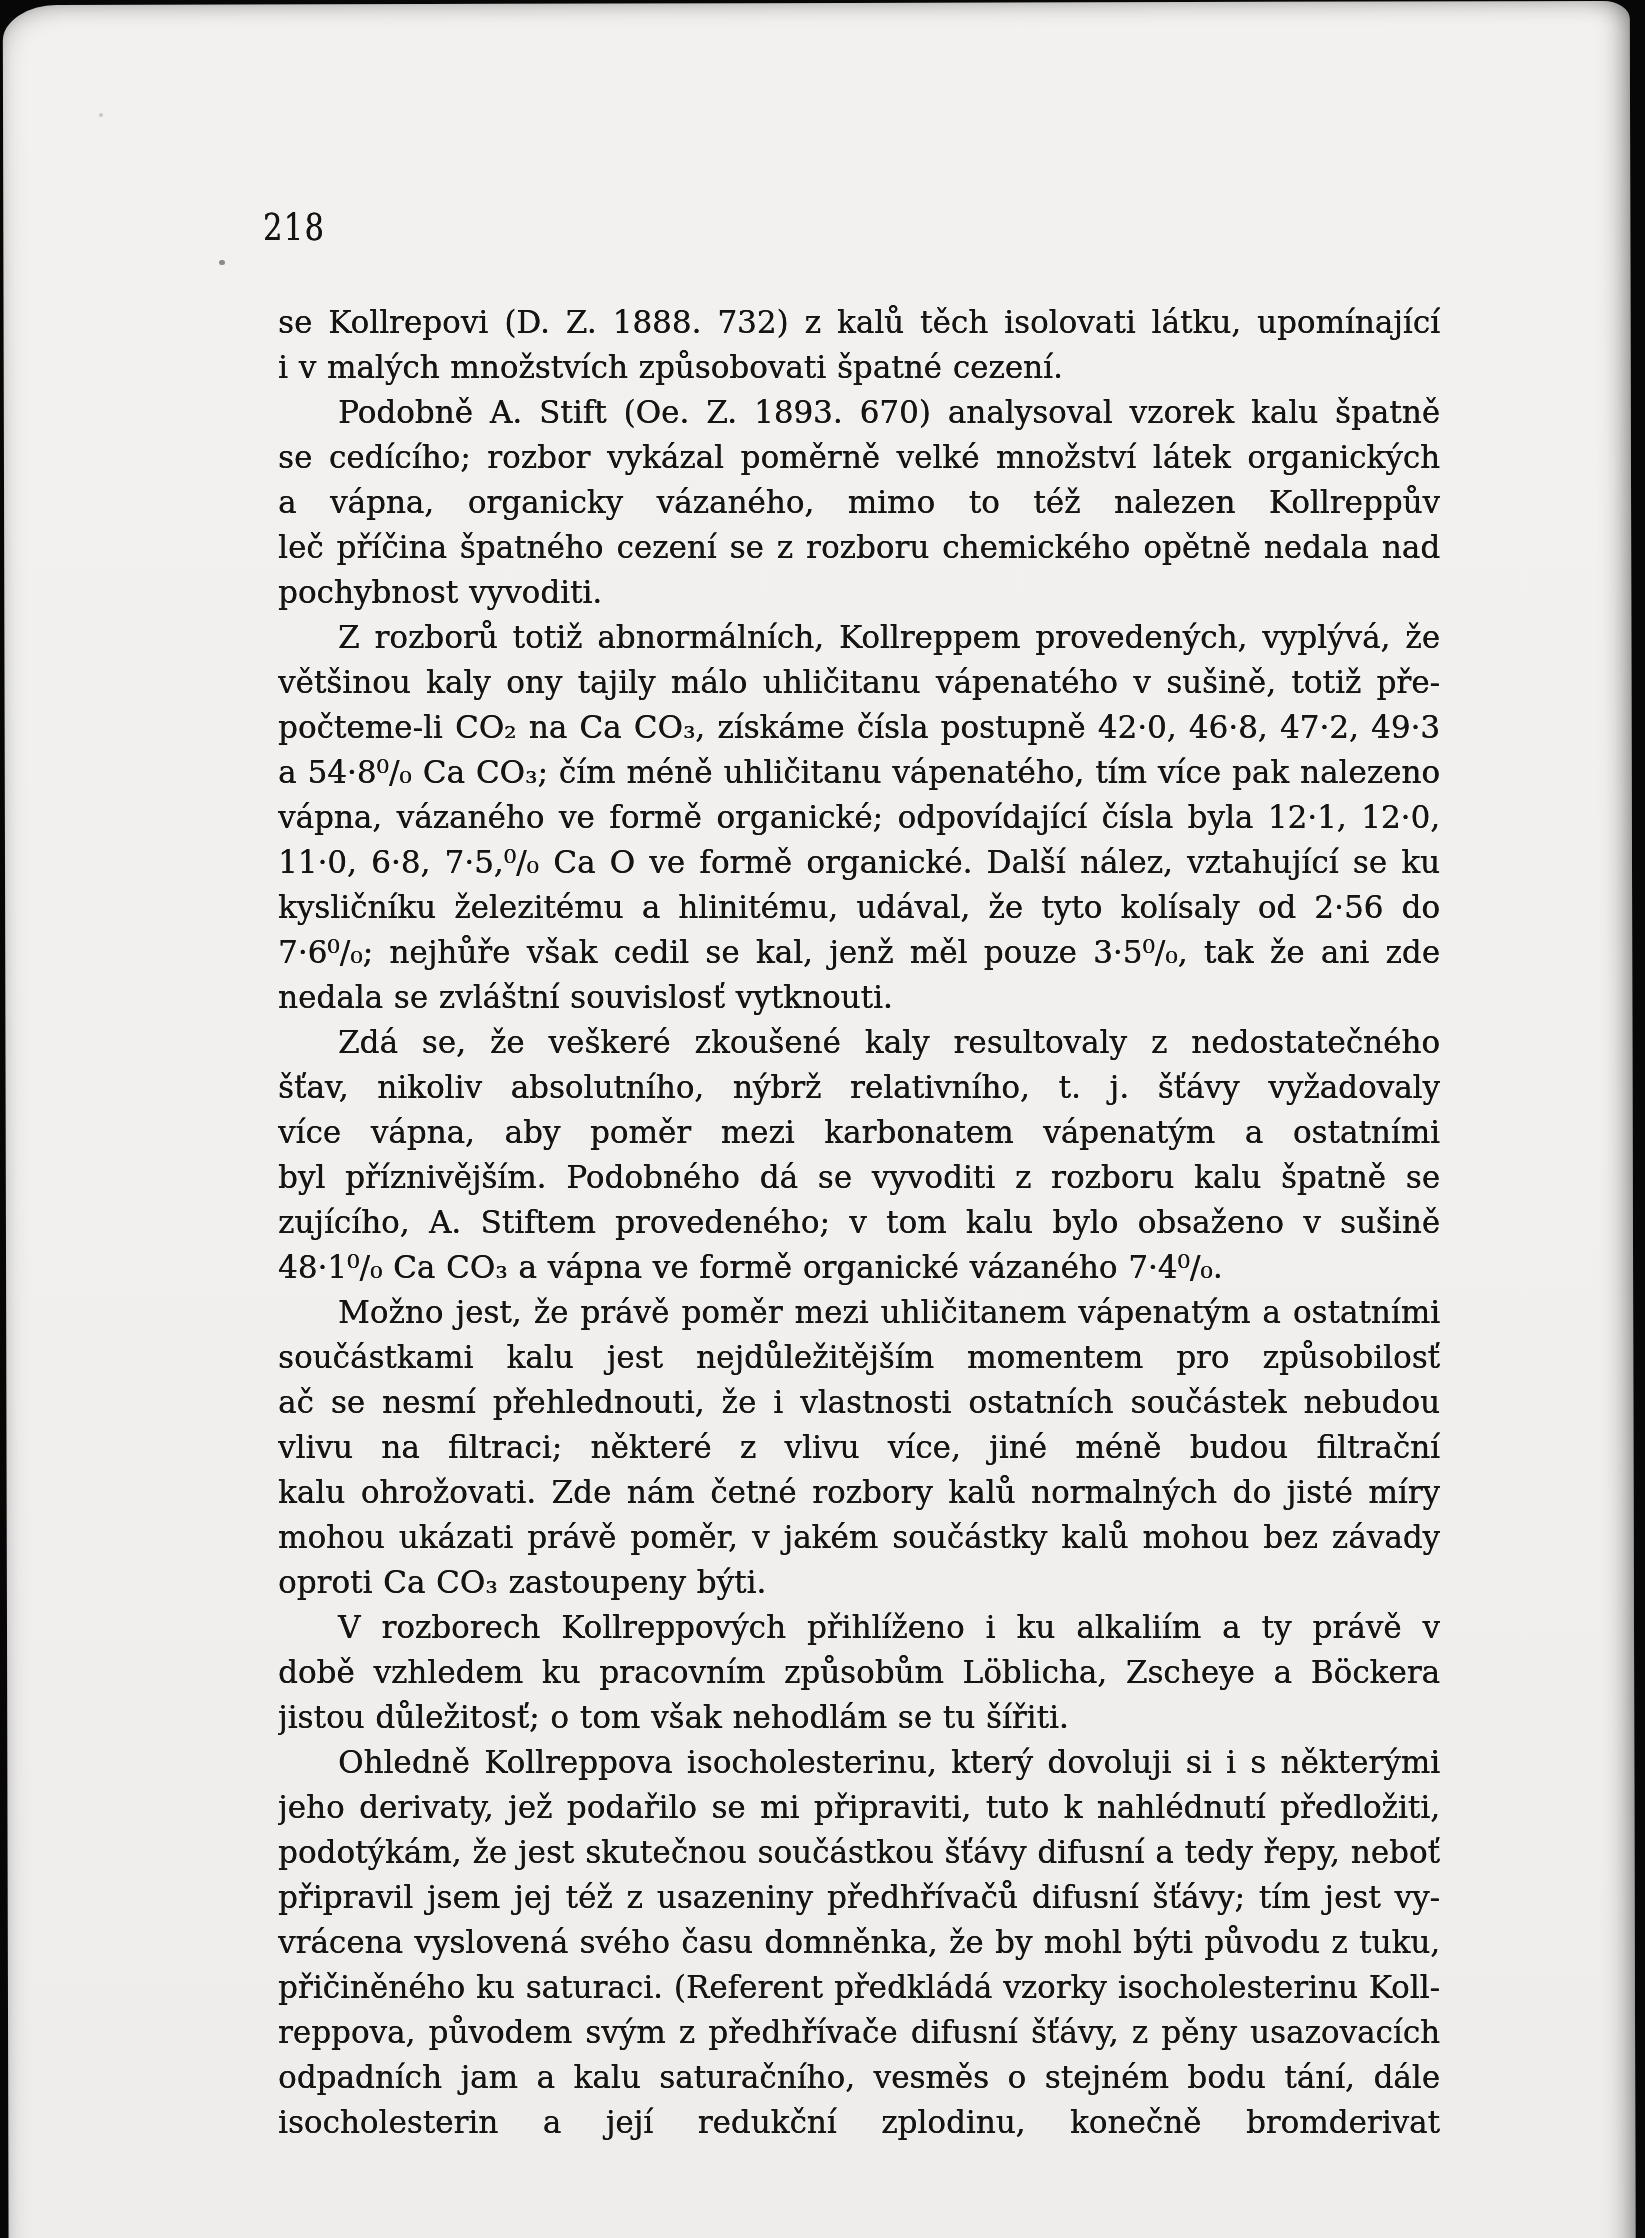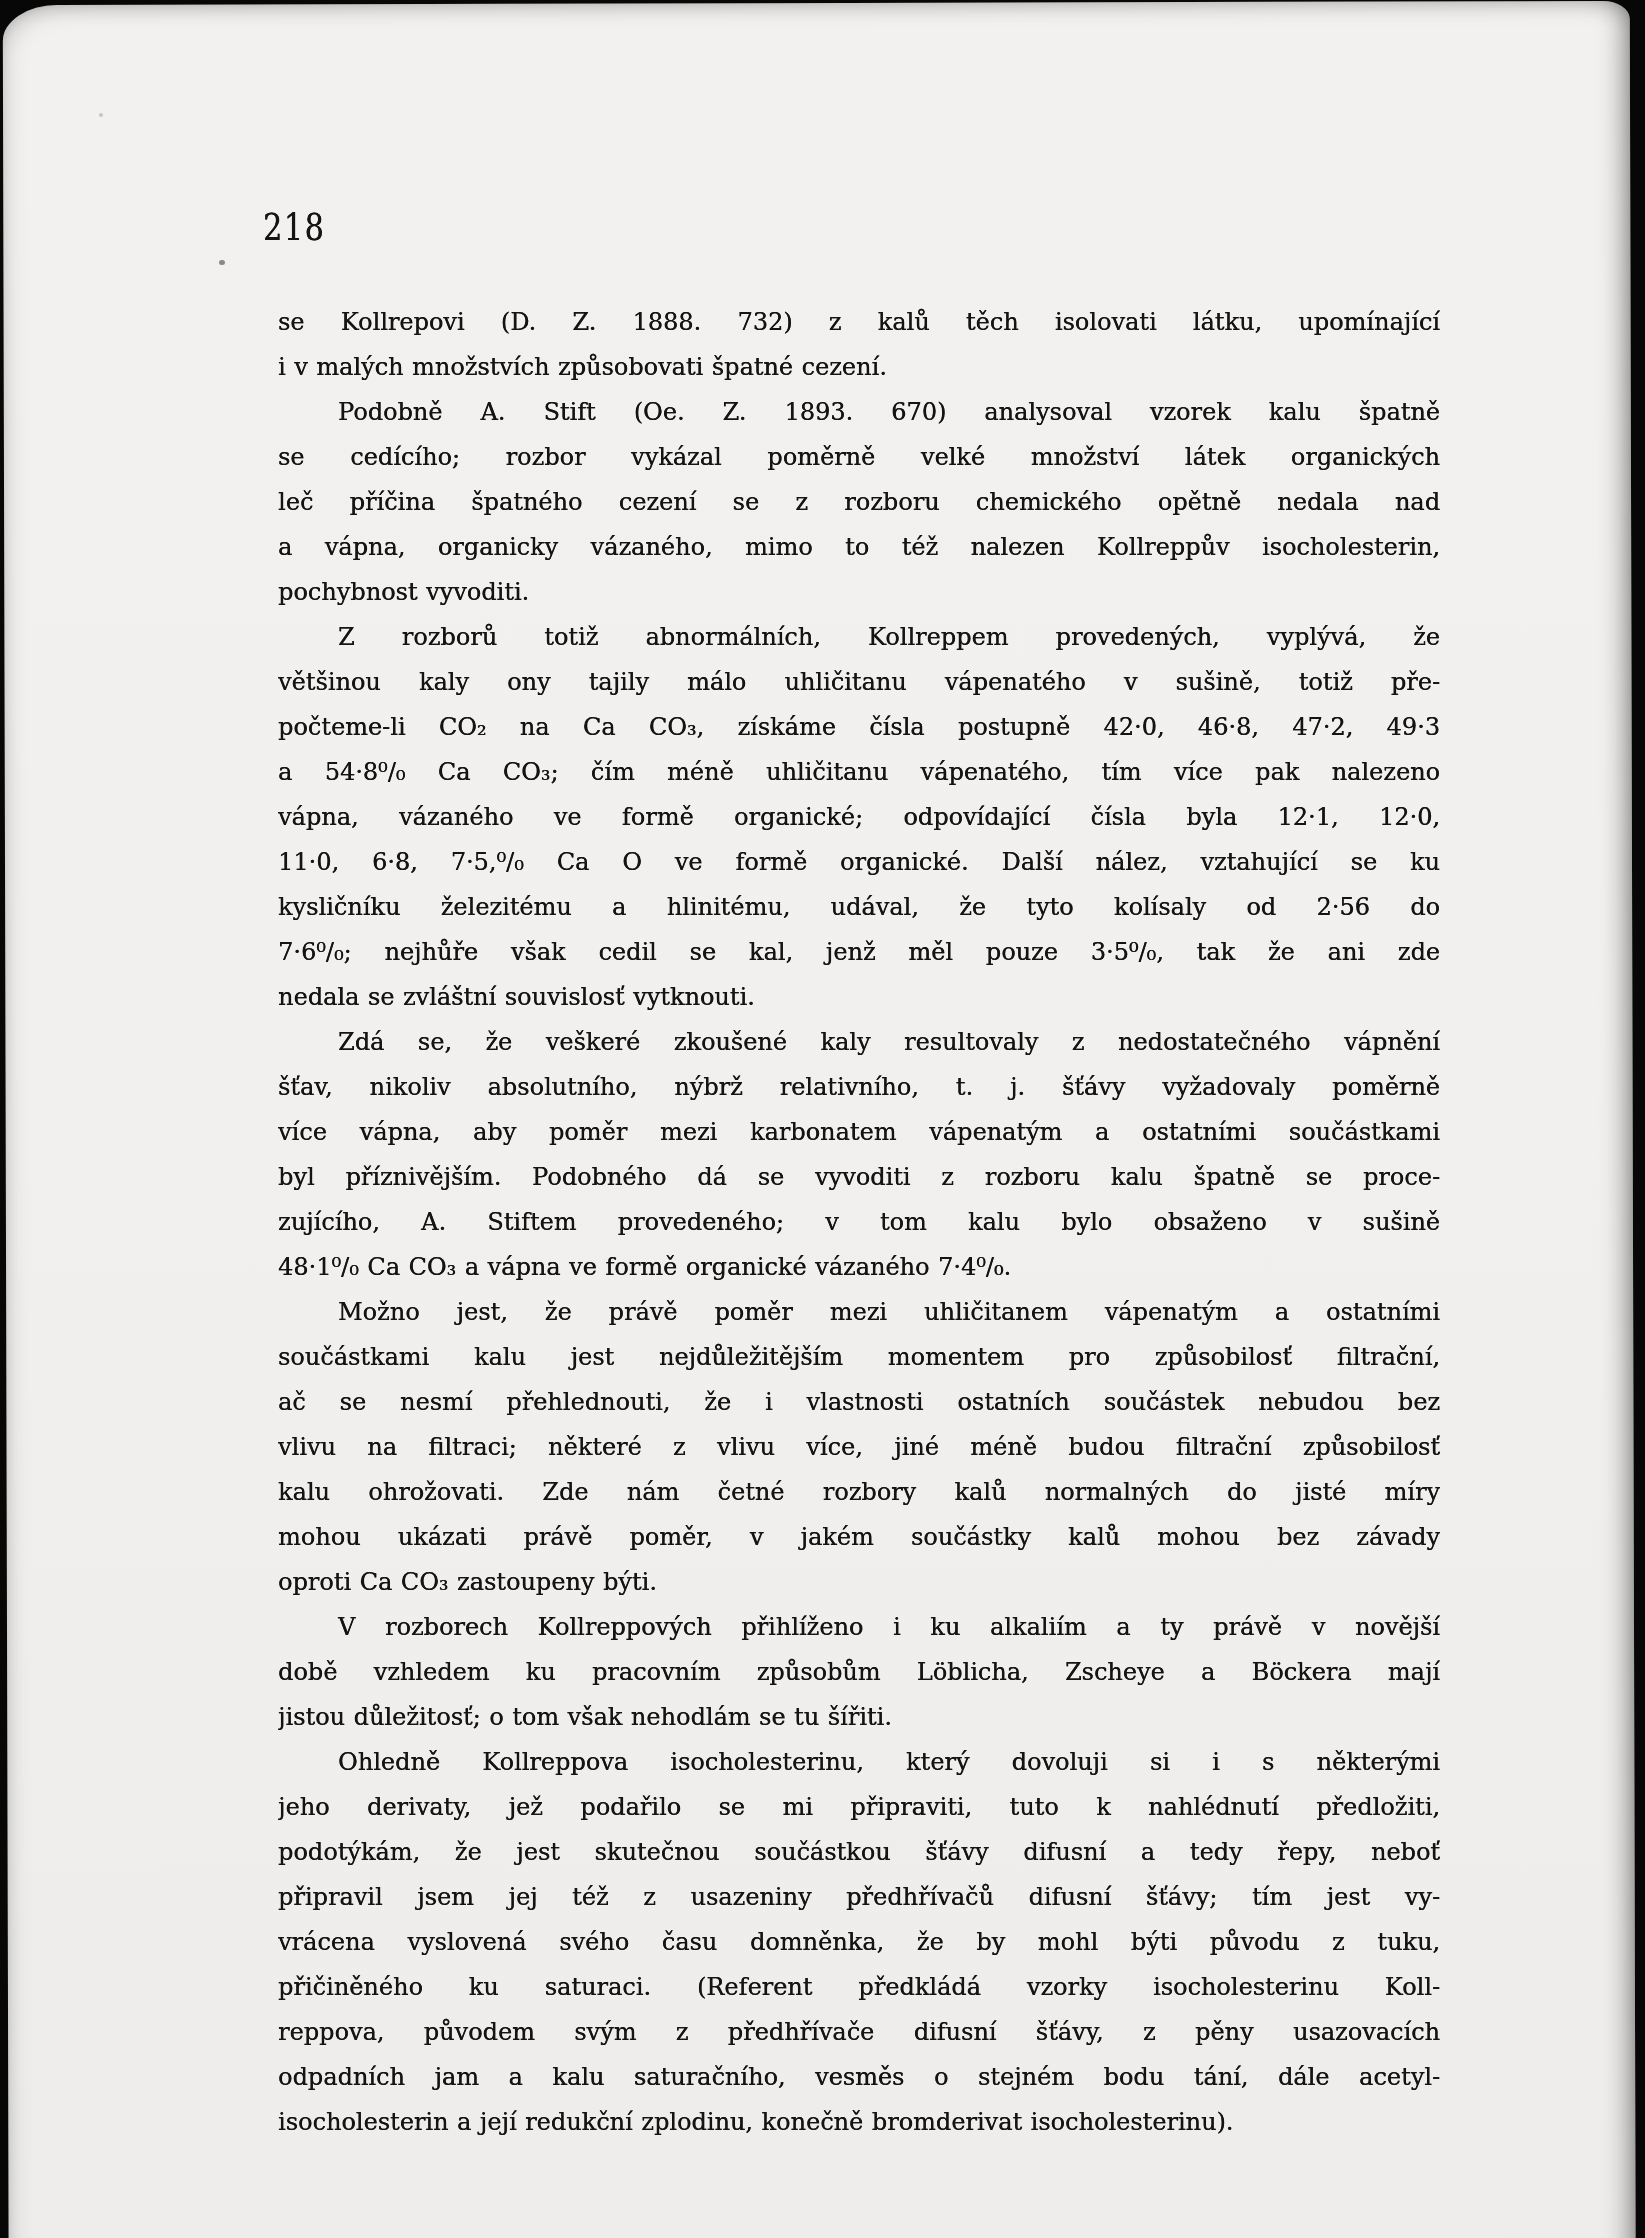--- a/index.html
+++ b/index.html
@@ -33,21 +33,21 @@
     text-shadow:0.3px 0 0 currentColor;
   }
   .text-block{
     position:absolute;
     left:278px;top:300px;
     width:1162px;
   }
   .line{
     height:45px;
     line-height:45px;
-    font-size:24px;
+    font-size:31px;
     text-align:justify;
     text-align-last:justify;
     overflow:hidden;
     text-shadow:0.3px 0 0 currentColor;
     word-spacing:0.9px;
   }
   .line.end{text-align-last:left;}
   .line.ind{text-indent:60px;}
   .speck{position:absolute;border-radius:50%;}
   .speck-1{left:219px;top:260px;width:5.8px;height:5.4px;background:#8b8885;}
@@ -59,22 +59,22 @@
 <div class="stage">
   <div class="paper"></div>
   <div class="speck speck-2"></div>
   <div class="speck speck-1"></div>
   <div class="page-number">218</div>
   <div class="text-block">
       <div class="line just">se Kollrepovi (D. Z. 1888. 732) z kalů těch isolovati látku, upomínající</div>
       <div class="line end">i v malých množstvích způsobovati špatné cezení.</div>
       <div class="line just ind">Podobně A. Stift (Oe. Z. 1893. 670) analysoval vzorek kalu špatně</div>
       <div class="line just">se cedícího; rozbor vykázal poměrně velké množství látek organických</div>
+      <div class="line just">a vápna, organicky vázaného, mimo to též nalezen Kollreppův isocholesterin,</div>
       <div class="line just">leč příčina špatného cezení se z rozboru chemického opětně nedala nad</div>
-      <div class="line just">a vápna, organicky vázaného, mimo to též nalezen Kollreppův isocholesterin,</div>
       <div class="line end">pochybnost vyvoditi.</div>
       <div class="line just ind">Z rozborů totiž abnormálních, Kollreppem provedených, vyplývá, že</div>
       <div class="line just">většinou kaly ony tajily málo uhličitanu vápenatého v sušině, totiž pře-</div>
       <div class="line just">počteme-li CO₂ na Ca CO₃, získáme čísla postupně 42·0, 46·8, 47·2, 49·3</div>
       <div class="line just">a 54·8⁰/₀ Ca CO₃; čím méně uhličitanu vápenatého, tím více pak nalezeno</div>
       <div class="line just">vápna, vázaného ve formě organické; odpovídající čísla byla 12·1, 12·0,</div>
       <div class="line just">11·0, 6·8, 7·5,⁰/₀ Ca O ve formě organické. Další nález, vztahující se ku</div>
       <div class="line just">kysličníku železitému a hlinitému, udával, že tyto kolísaly od 2·56 do</div>
       <div class="line just">7·6⁰/₀; nejhůře však cedil se kal, jenž měl pouze 3·5⁰/₀, tak že ani zde</div>
       <div class="line end">nedala se zvláštní souvislosť vytknouti.</div>

